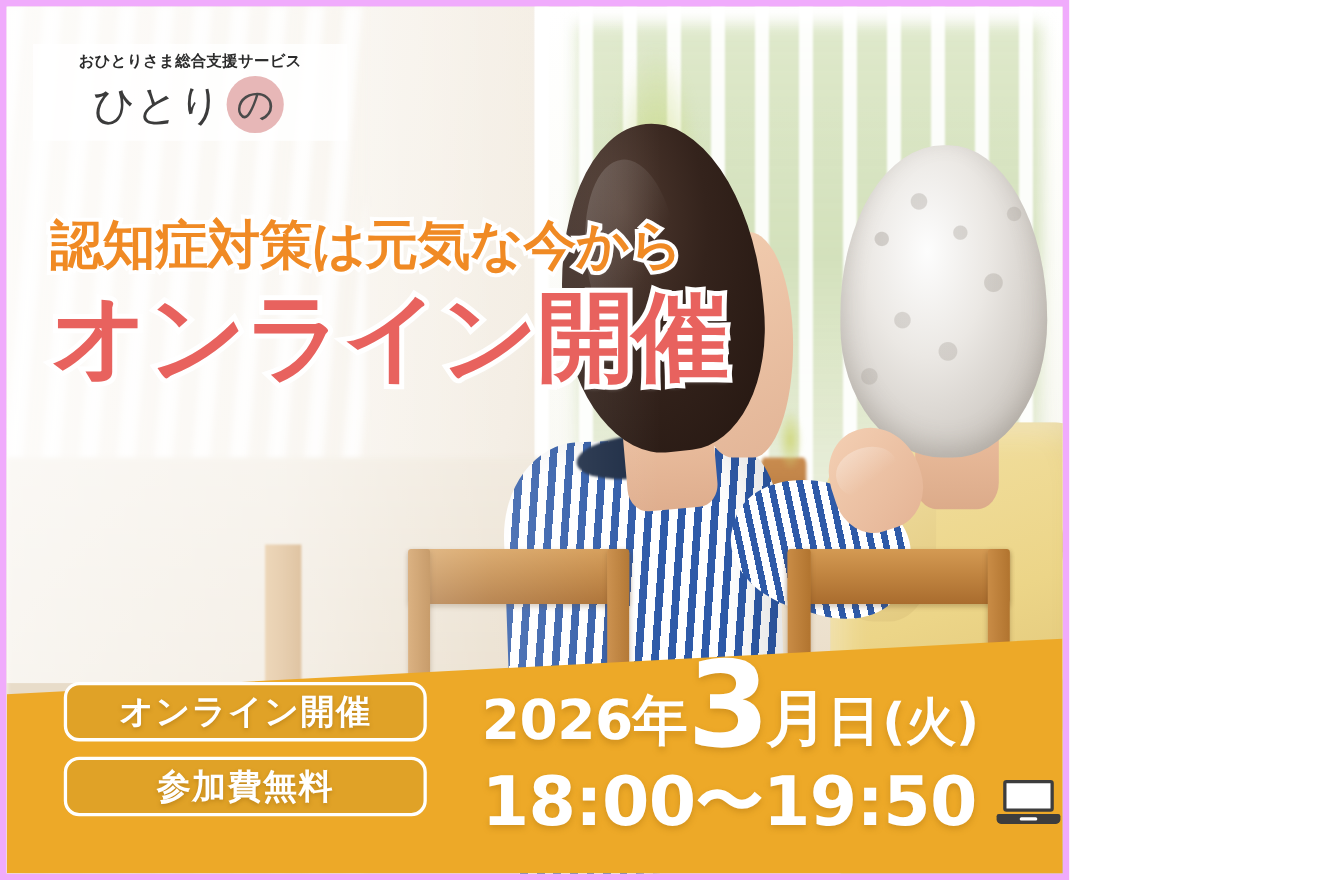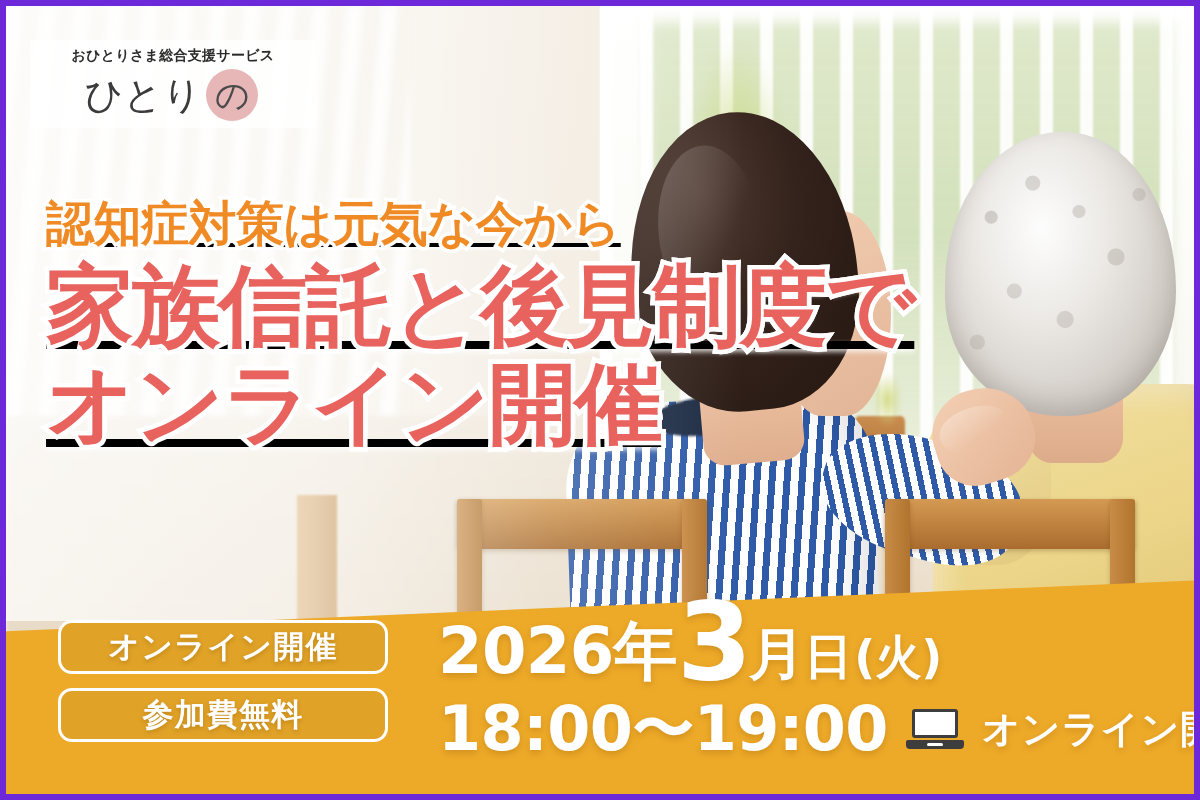--- a/index.html
+++ b/index.html
@@ -6,22 +6,22 @@
   * { margin:0; padding:0; box-sizing:border-box; }
   html,body{ background:#ffffff; }
   body{
     width:1200px; height:800px; overflow:hidden;
     font-family:"Liberation Sans","DejaVu Sans",sans-serif;
   }
 
   
   .banner{
     position:relative;
-    width:1200px; height:800px;
-    background:#6d28d9;           
+    width:972px; height:800px;
+    background:#f0abfc;           
     overflow:hidden;
   }
   .stage{
     position:absolute;
     left:6px; top:6px; right:6px; bottom:6px;
     overflow:hidden;
     background:#f4efe8;
   }
 
   
@@ -264,21 +264,21 @@
   }
   .logo-circle{
     display:inline-flex; align-items:center; justify-content:center;
     width:52px; height:52px; border-radius:50%;
     background:#e7b7b7; color:#4a4a4a; font-size:34px;
     margin:0 3px;
     font-family:"DejaVu Serif","Liberation Serif",serif;
   }
 
   
-  .copy{ position:absolute; left:40px; top:192px; width:960px;text-decoration:underline; }
+  .copy{ position:absolute; left:40px; top:192px; width:960px; }
 
   .kicker{
     font-family:"DejaVu Sans","Liberation Sans",sans-serif;
     font-size:48px; font-weight:700; line-height:1.06;
     color:#f08a24;
     letter-spacing:-.01em;
     white-space:nowrap;
     -webkit-text-stroke:7px #ffffff;
     paint-order:stroke fill;
     text-shadow:0 2px 3px rgba(255,255,255,.9);
@@ -327,21 +327,21 @@
     position:absolute; left:432px; bottom:34px;
     color:#ffffff;
     font-family:"DejaVu Sans","Liberation Sans",sans-serif;
     font-weight:700;
     text-shadow:0 3px 6px rgba(168,110,14,.40);
   }
   .date-row{
     display:flex; align-items:baseline; white-space:nowrap;
     line-height:1;
   }
-  .d-year{ font-size:64px; letter-spacing:-.01em; }
+  .d-year{ font-size:50px; letter-spacing:-.01em; }
   .d-big { font-size:108px; letter-spacing:-.03em; position:relative; top:6px; }
   .d-mid { font-size:56px; letter-spacing:-.01em; }
   .d-sml { font-size:48px; }
   .d-dow { font-size:46px; margin-left:2px; }
 
   .time-row{
     display:flex; align-items:center; gap:18px;
     margin-top:8px; white-space:nowrap; line-height:1;
   }
   .t-time{ font-size:62px; letter-spacing:-.01em; }
@@ -414,42 +414,41 @@
       <div class="logo-tag">おひとりさま総合支援サービス</div>
       <div class="logo-main">
         <span>ひとり</span>
         <span class="logo-circle">の</span>
       </div>
     </div>
 
     <div class="copy">
       <div class="kicker">認知症対策は元気な今から</div>
       <div class="headline">
-        <span class="hl-line">家族信託と後見制度で</span>
         <span class="hl-line">オンライン開催</span>
       </div>
     </div>
 
     <div class="band"></div>
 
     <div class="badges">
       <div class="badge">オンライン開催</div>
       <div class="badge">参加費無料</div>
     </div>
 
     <div class="when">
       <div class="date-row">
         <span class="d-year">2026年</span>
         <span class="d-big">3</span>
         <span class="d-mid">月</span>
         <span class="d-sml">日</span>
         <span class="d-dow">(火)</span>
       </div>
       <div class="time-row">
-        <span class="t-time">18:00〜19:00</span>
+        <span class="t-time">18:00〜19:50</span>
         <span class="laptop">
           <span class="screen"></span>
           <span class="base"></span>
         </span>
         <span class="t-note">オンライン開催</span>
       </div>
     </div>
 
   </div>
 </div>

